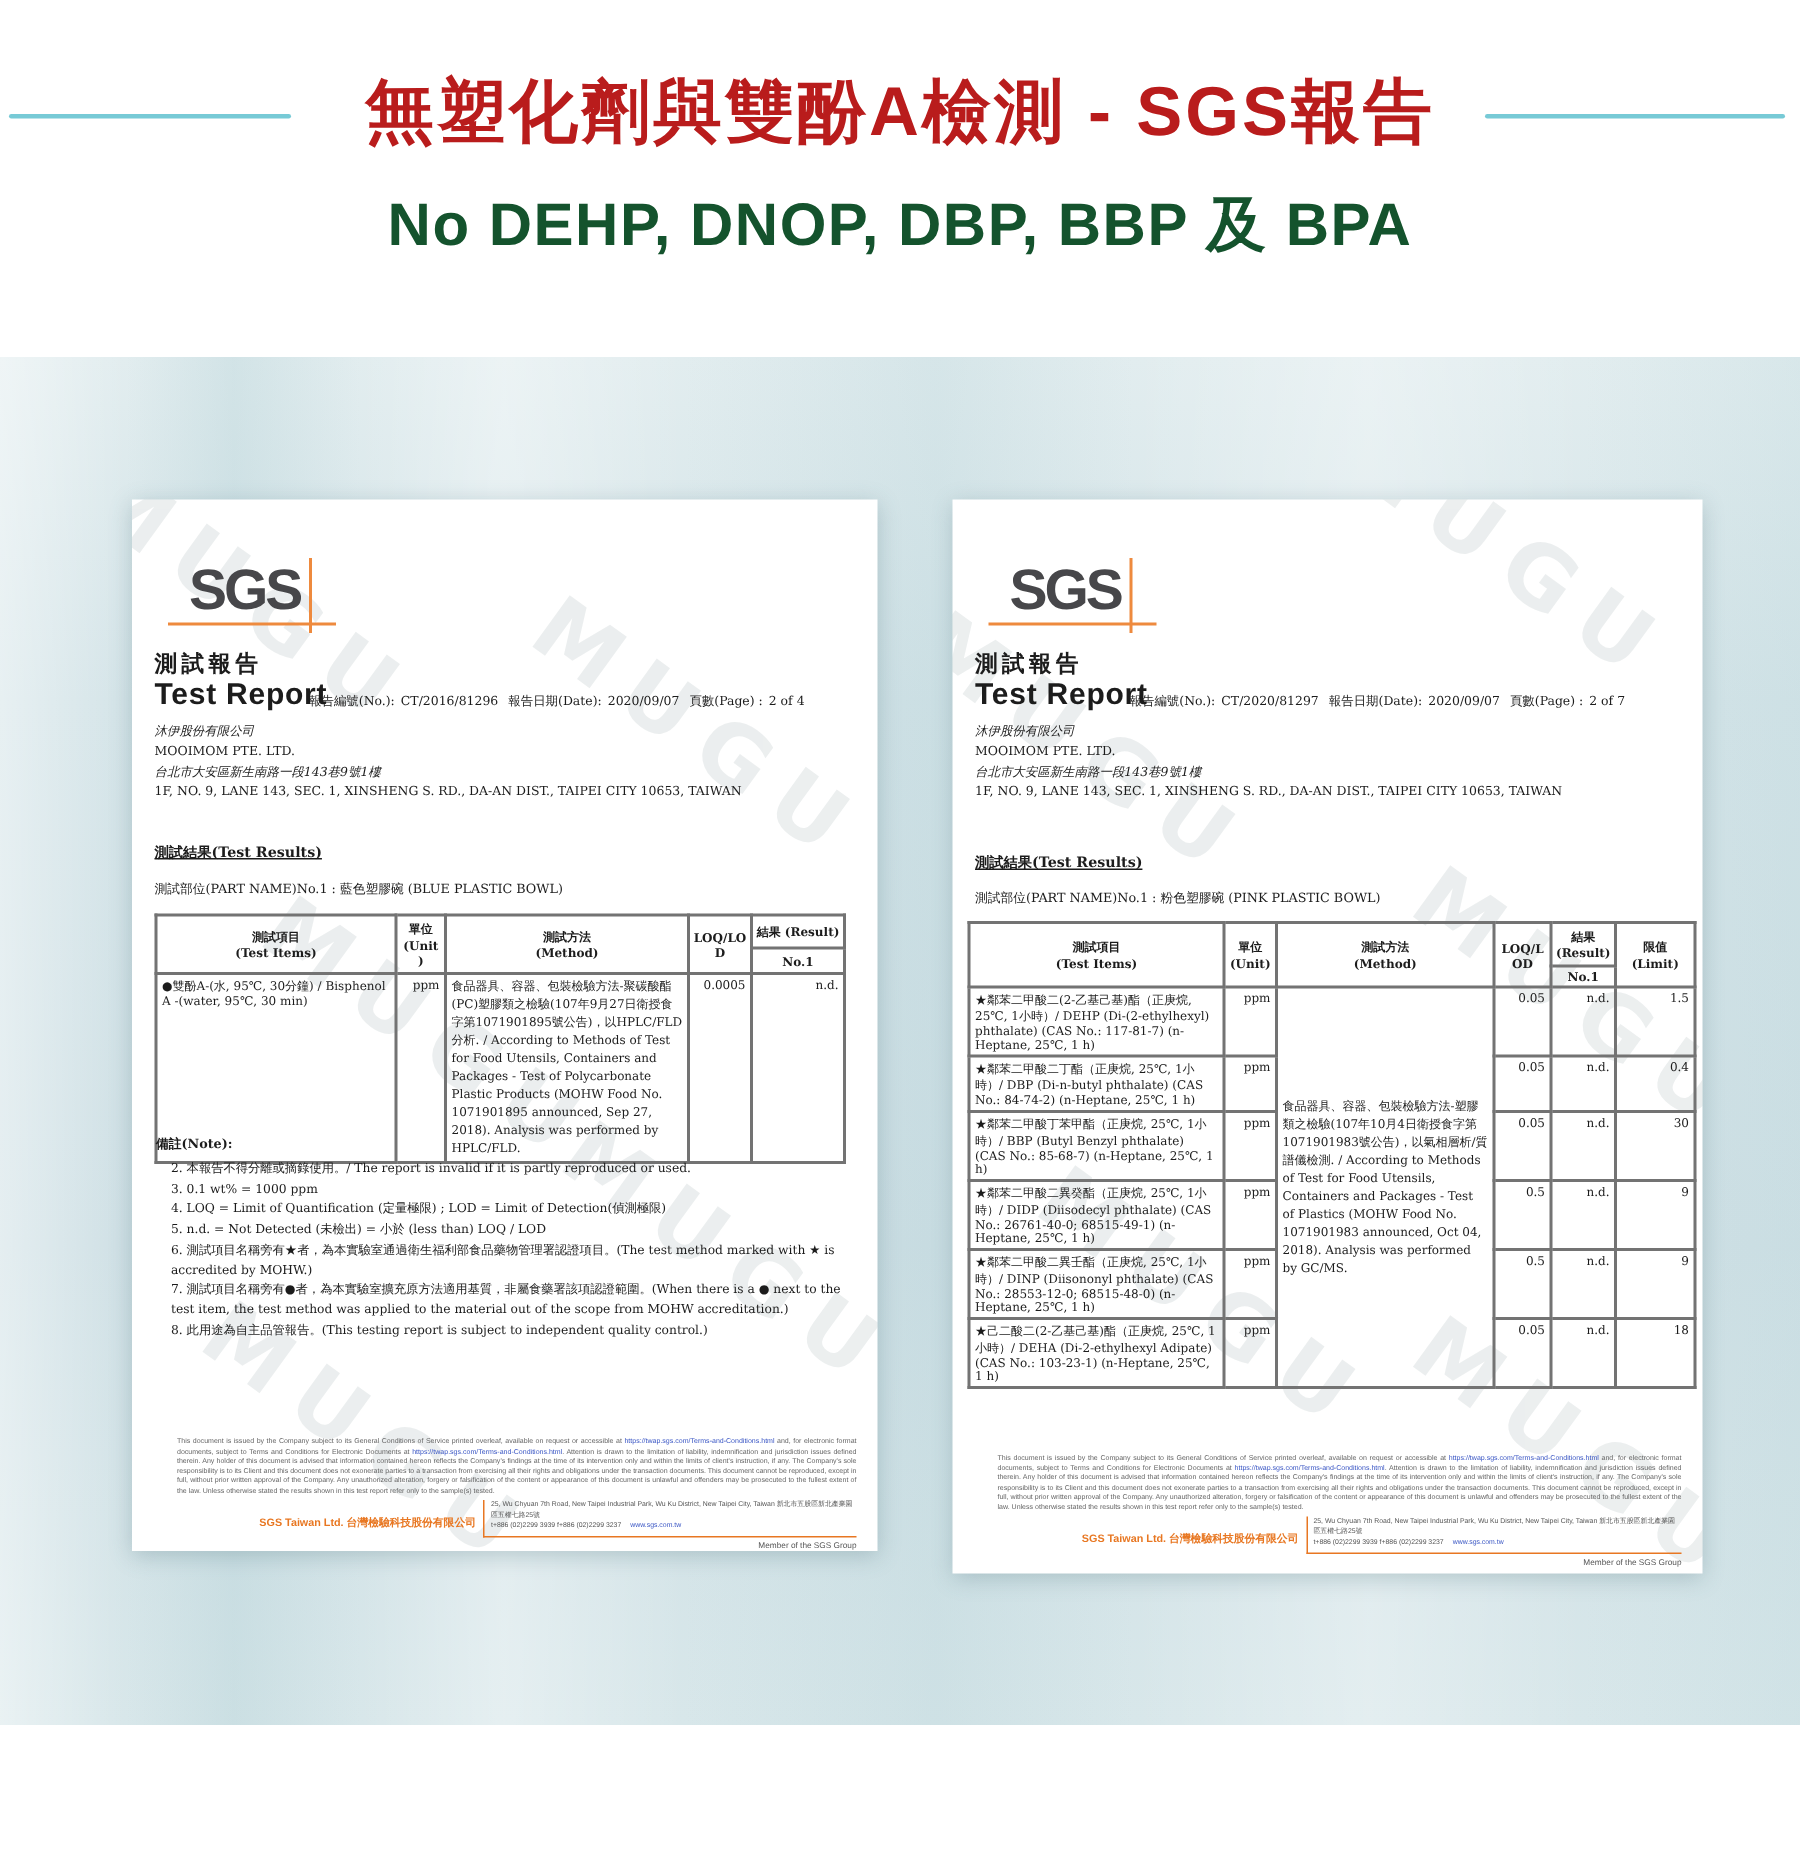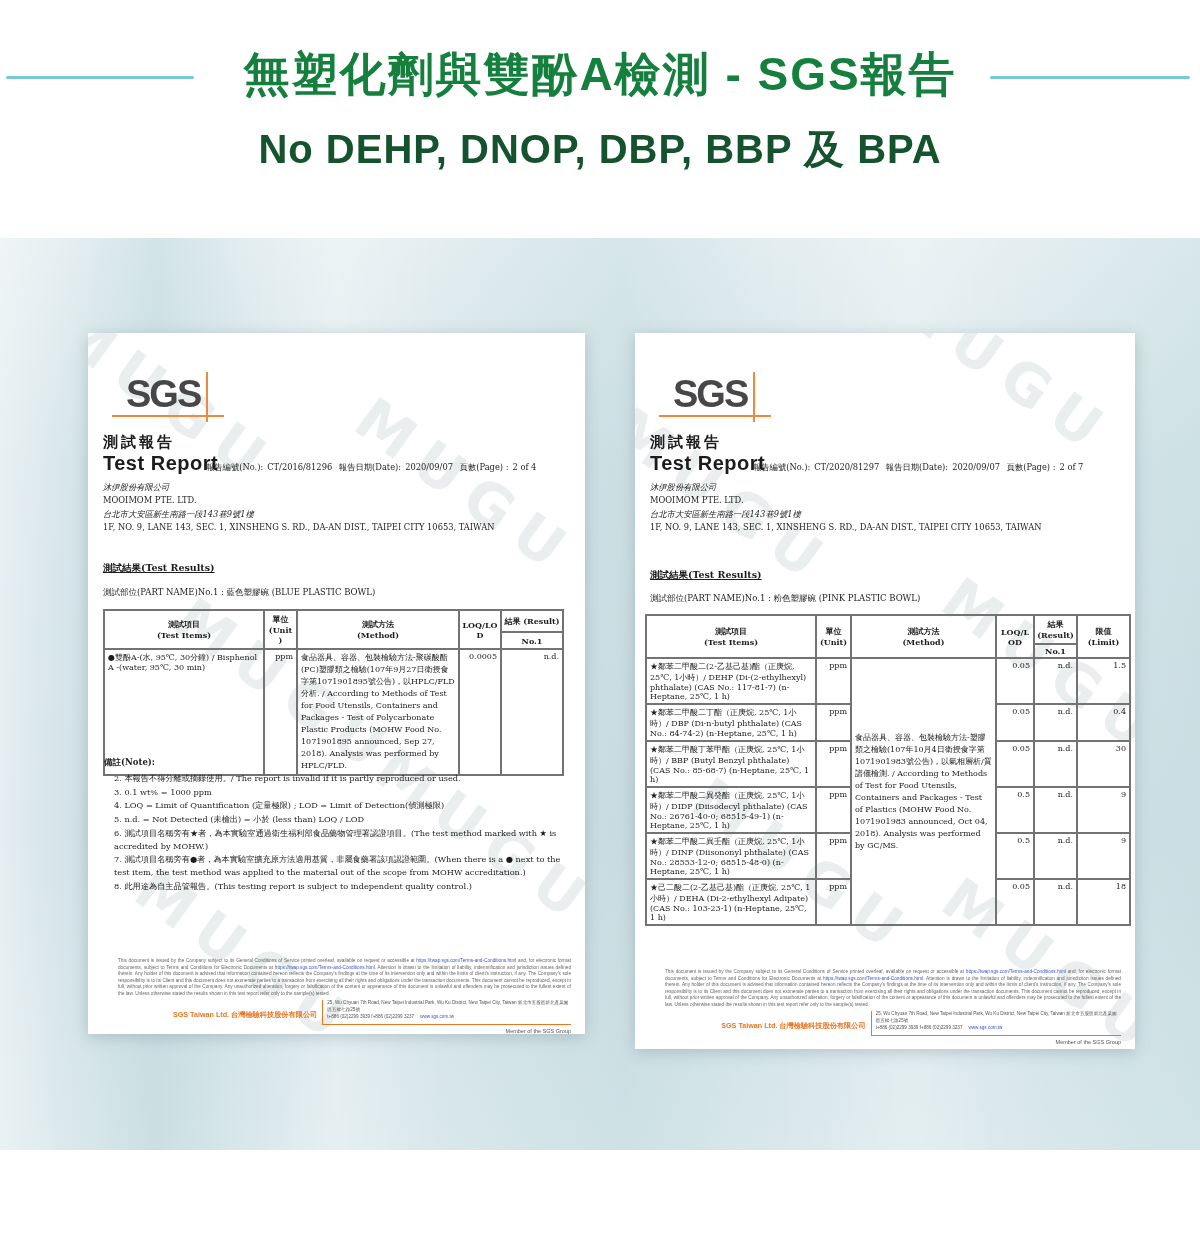--- a/index.html
+++ b/index.html
@@ -75,21 +75,21 @@
   .member{font-size:5.5px;color:#555;text-align:right;margin-top:3px;
     font-family:"Liberation Sans","DejaVu Sans",sans-serif;}
 </style>
 </head>
 <body>
 
 <div class="canvas">
 
   <div class="hline l"></div>
   <div class="hline r"></div>
-  <div class="banner-title" style="color:#15803d">無塑化劑與雙酚A檢測 - SGS報告</div>
+  <div class="banner-title" style="color:#b91c1c">無塑化劑與雙酚A檢測 - SGS報告</div>
   <div class="banner-sub" style="color:#14532d">No DEHP, DNOP, DBP, BBP 及 BPA</div>
 
   <div class="bg-band"></div>
 
   <div class="page p1">
     <span class="wm" style="left:-50px;top:30px;">MUGU</span>
     <span class="wm" style="left:250px;top:120px;">MUGU</span>
     <span class="wm" style="left:70px;top:320px;">MUGU</span>
     <span class="wm" style="left:270px;top:470px;">MUGU</span>
     <span class="wm" style="left:30px;top:590px;">MUGU</span>

